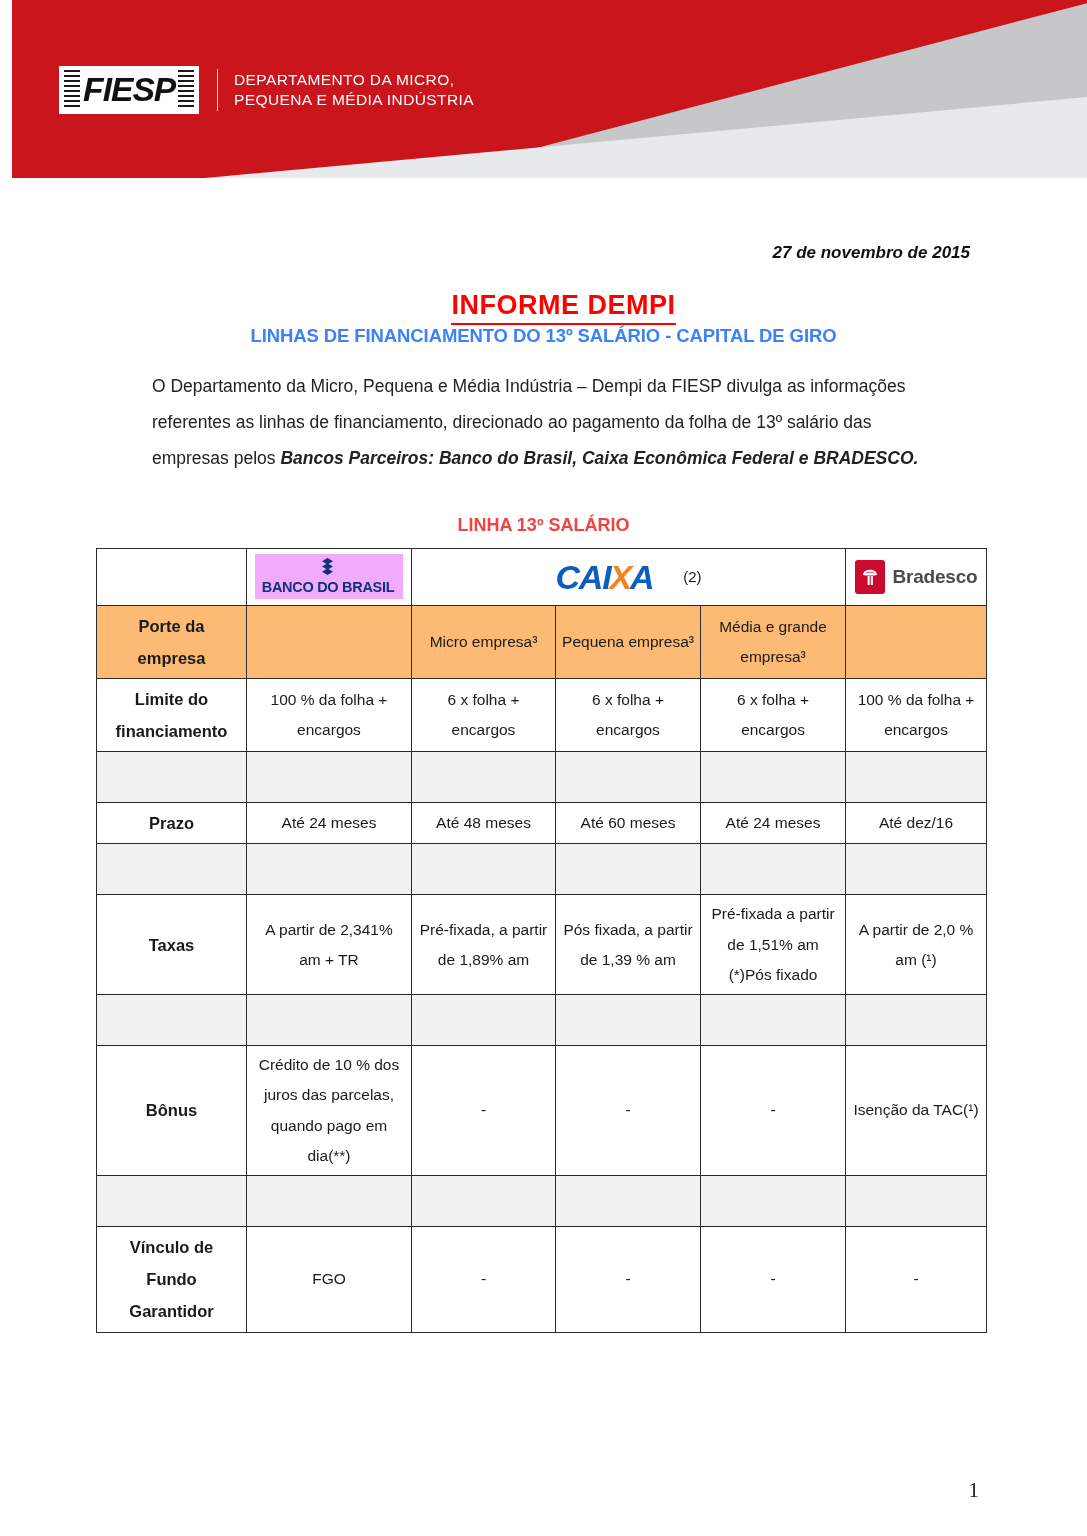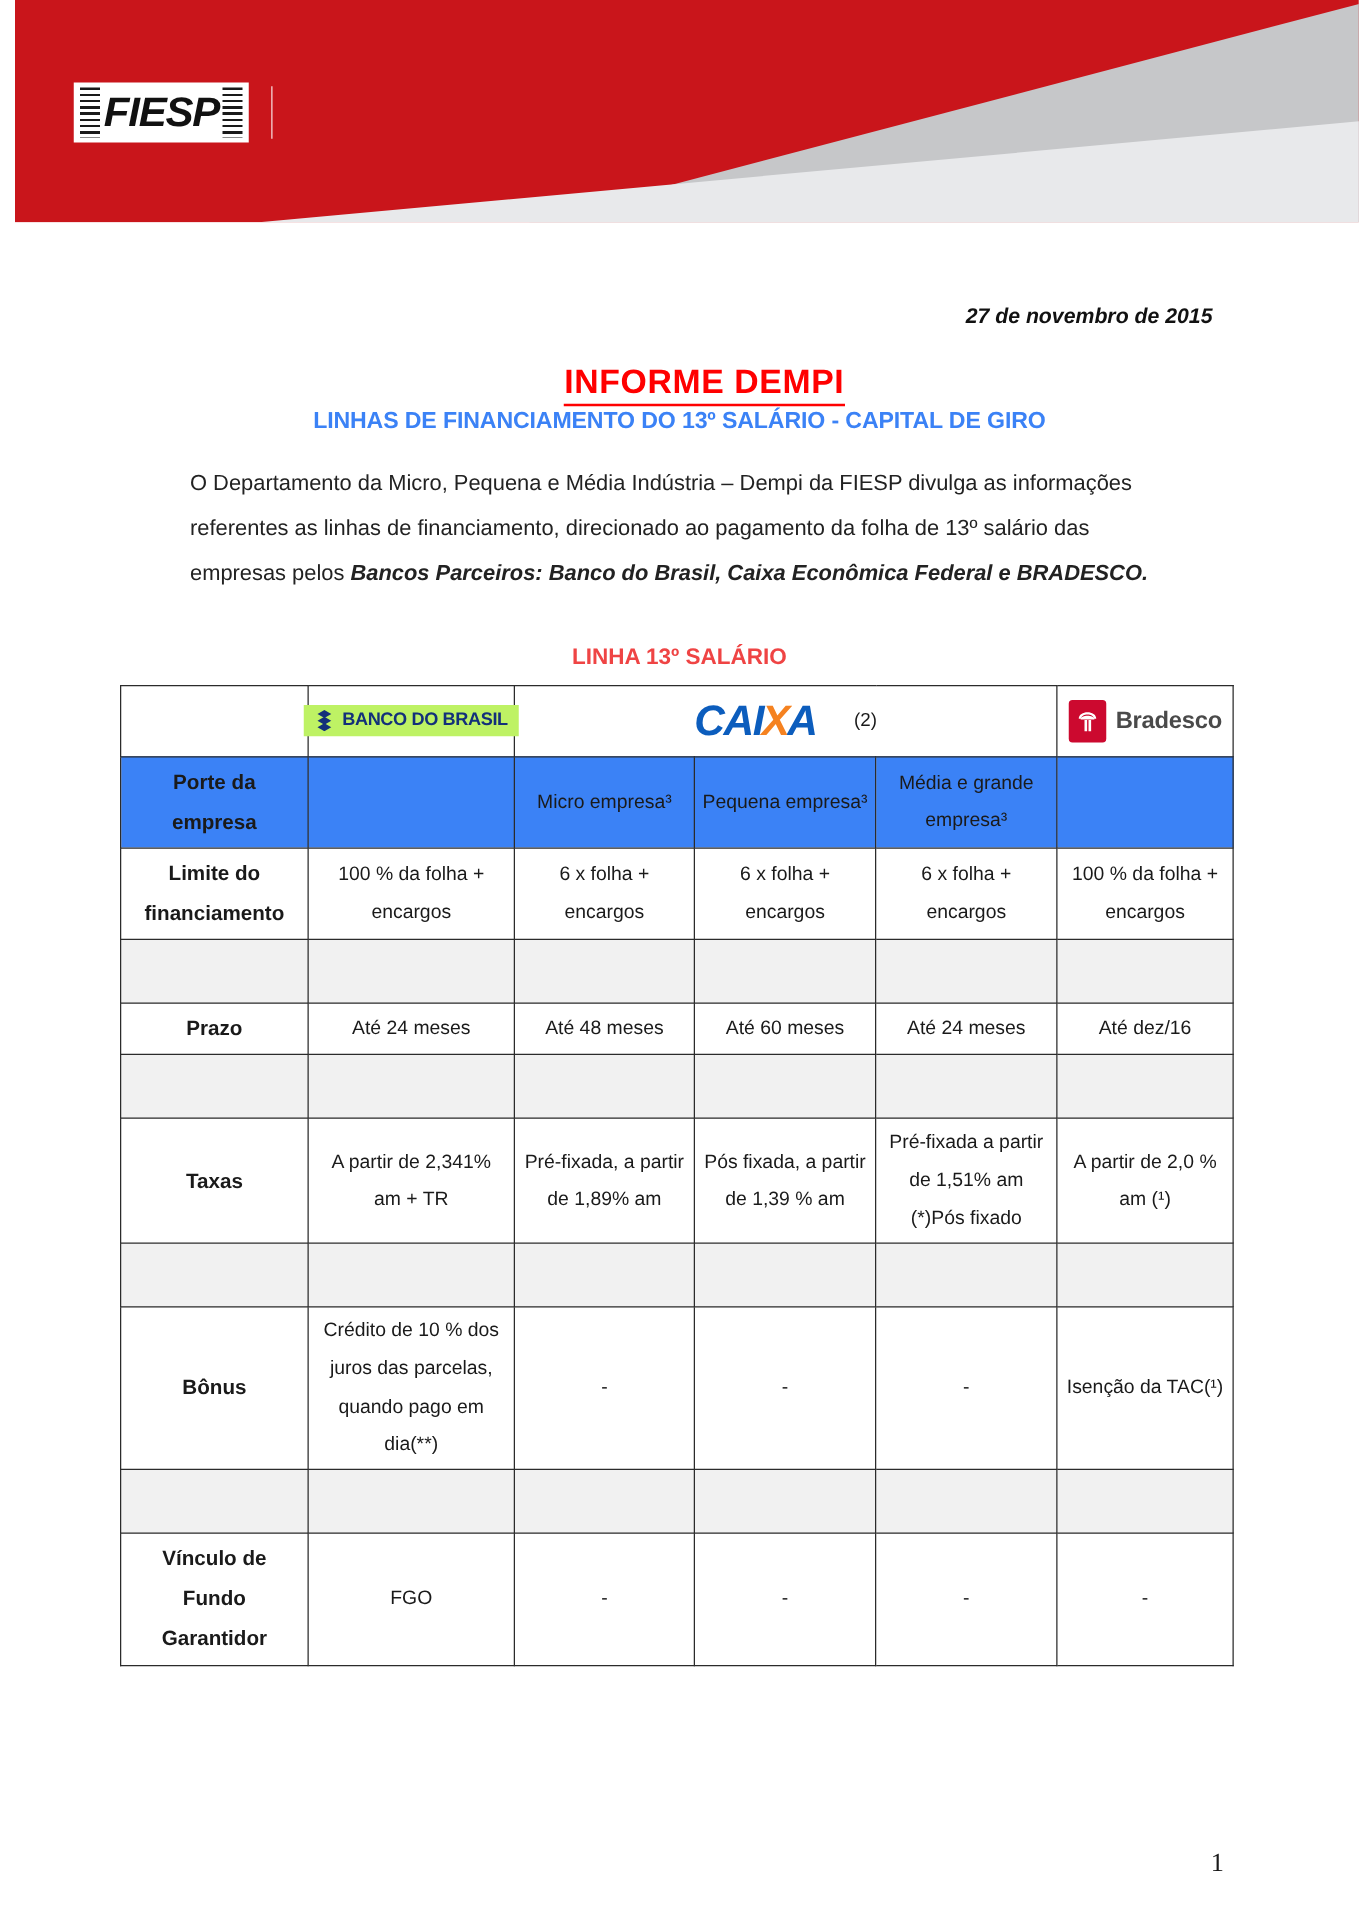--- a/index.html
+++ b/index.html
@@ -164,37 +164,38 @@
     font-weight: bold;
     font-size: 16.5px;
   }
   .row-head td { height: 48px; padding: 0; }
   .spacer td {
     background: #f1f1f1;
     height: 42px;
     padding: 0;
     border-top-width: 1.5px;
   }
-  .shaded td { background: #3b82f6; margin-top: 14px; }
+  .shaded td { background: #fdba74; margin-top: 14px; }
 
   .col-1 { width: 150px; }
   .col-2 { width: 165px; }
   .col-3 { width: 144px; }
   .col-4 { width: 145px; }
   .col-5 { width: 145px; }
   .col-6 { width: 141px; }
 
   
   .bb-logo {
     display: inline-flex;
     align-items: center;
     gap: 5px;
-    background: #bef264;
+    background: #f0abfc;
     padding: 4px 9px 4px 7px;
     line-height: 1;
+    flex-direction: column;
   }
   .bb-logo .bb-text {
     font-family: "Liberation Sans", sans-serif;
     font-weight: bold;
     font-size: 14.5px;
     color: #13307a;
     letter-spacing: -0.3px;
     white-space: nowrap;
   }
 
@@ -269,20 +270,24 @@
     <polygon points="1087,96 1087,178 193,178 1087,96" fill="#e8e9eb"></polygon>
   </svg>
 
   <div class="logo-block">
     <div class="fiesp-mark">
       <span class="stripes l"></span>
       <span class="word">FIESP</span>
       <span class="stripes r"></span>
     </div>
     <div class="logo-divider"></div>
+    <div class="dept-text">
+      <div>DEPARTAMENTO DA MICRO,</div>
+      <div>PEQUENA E MÉDIA INDÚSTRIA</div>
+    </div>
   </div>
 </div>
 
 <div id="doc">
 
   <div class="date-line">27 de novembro de 2015</div>
 
   <div class="informe-wrap">
     <span class="informe">INFORME  DEMPI</span>
   </div>

